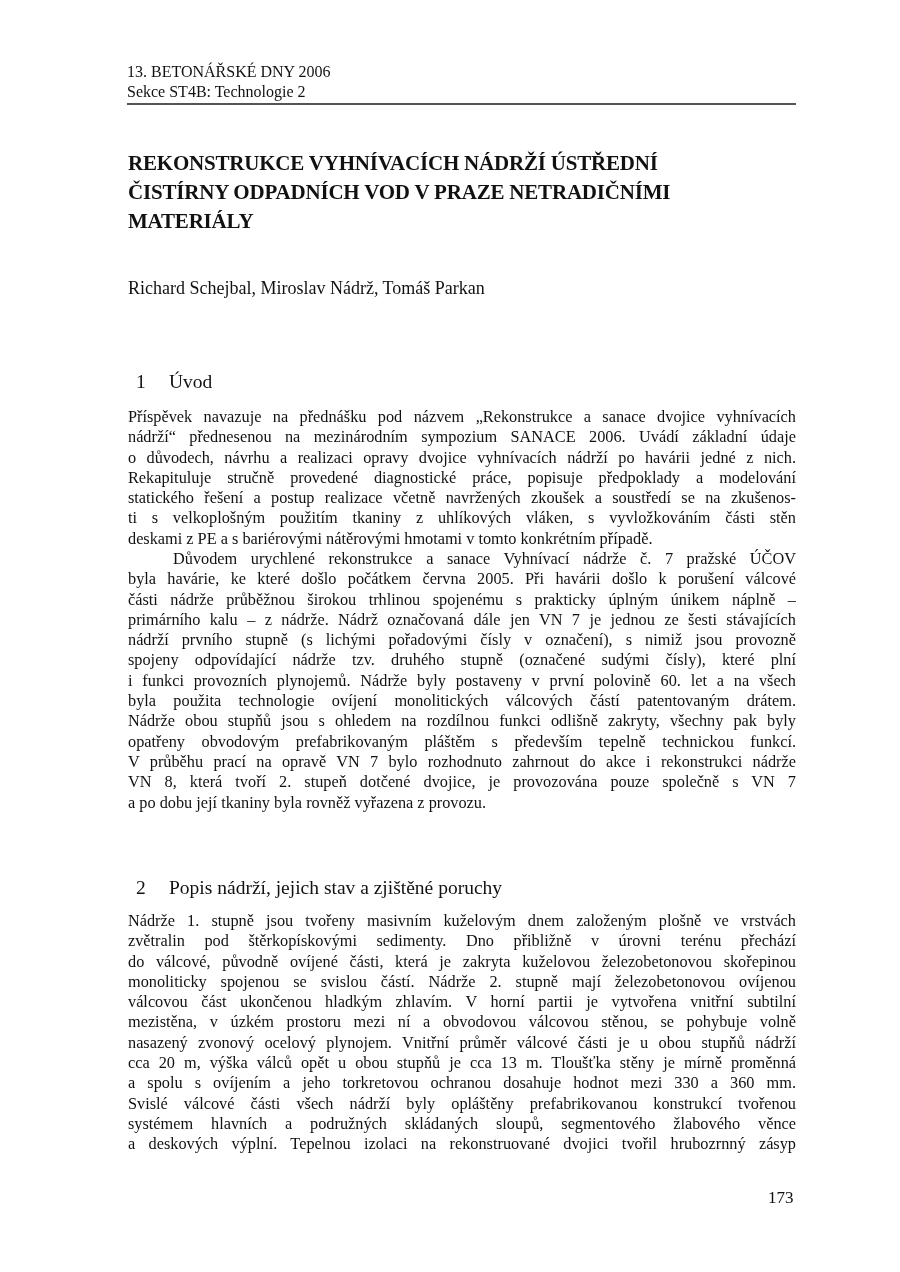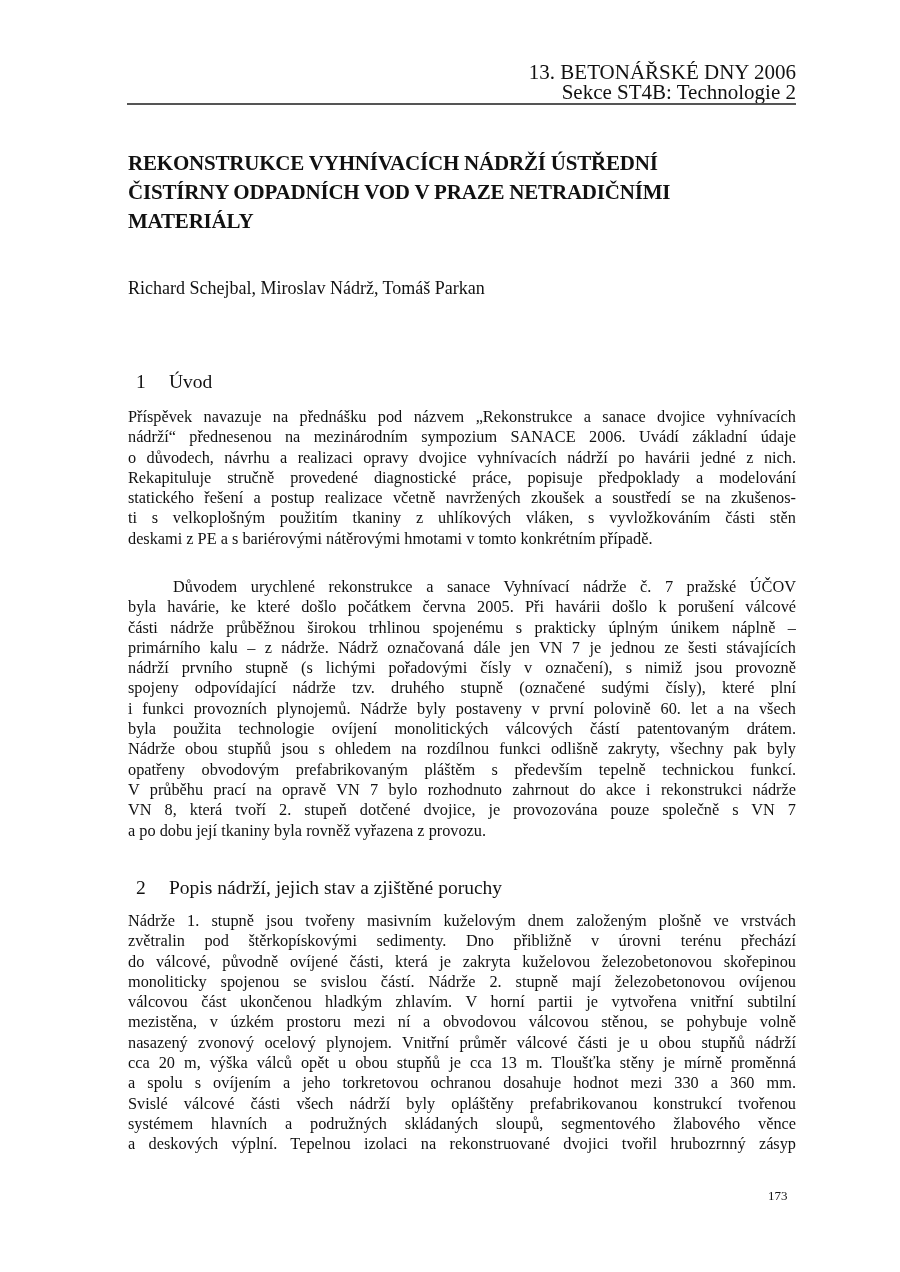--- a/index.html
+++ b/index.html
@@ -1,33 +1,33 @@
 <!DOCTYPE html>
 <html><head>
 <meta charset="utf-8">
 <style>
   html, body { margin: 0; padding: 0; background: #ffffff; }
   body { width: 900px; height: 1272px; position: relative; overflow: hidden;
          font-family: "Liberation Serif", "DejaVu Serif", serif; color: #111; }
-  .running-head { position: absolute; left: 127px; top: 62px; width: 669px; text-align: right;
-                  font-size: 21px; line-height: 20px; }
+  .running-head { position: absolute; left: 127px; top: 62px; width: 669px; text-align: left;
+                  font-size: 16px; line-height: 20px; }
   .running-head .conf { font-weight: normal; }
   .running-head .section { font-weight: normal; }
   .head-rule { position: absolute; left: 127px; top: 103px; width: 669px; height: 2px; background: #555; }
   .title { position: absolute; left: 128px; top: 149px; width: 668px; font-weight: bold;
            font-size: 21px; line-height: 29px; letter-spacing: -0.2px; margin: 0; }
   .authors { position: absolute; left: 128px; top: 277px; font-size: 18px; line-height: 22px; }
   .h1 { position: absolute; left: 128px; font-weight: normal; font-size: 19.5px; line-height: 24px; margin: 8px; }
   .h1 .num { display: inline-block; width: 33px; }
   .para { position: absolute; left: 128px; width: 668px; font-size: 16.3px; line-height: 20.3px;
           text-align: justify; margin: 0; }
   .para .line { display: block; text-align: justify; text-align-last: justify; white-space: nowrap; }
   .para .line.last { text-align-last: left; }
-  .para .line.indent { padding-left: 45px; margin-top: 28px; }
-  .page-number { position: absolute; left: 768px; top: 1188px; font-size: 13px; }
+  .para .line.indent { padding-left: 45px; }
+  .page-number { position: absolute; left: 768px; top: 1188px; font-size: 17px; }
 </style>
 </head>
 <body>
 
 <div class="running-head">
   <div class="conf">13. BETONÁŘSKÉ DNY 2006</div>
   <div class="section">Sekce ST4B: Technologie 2</div>
 </div>
 <div class="head-rule"></div>
 

